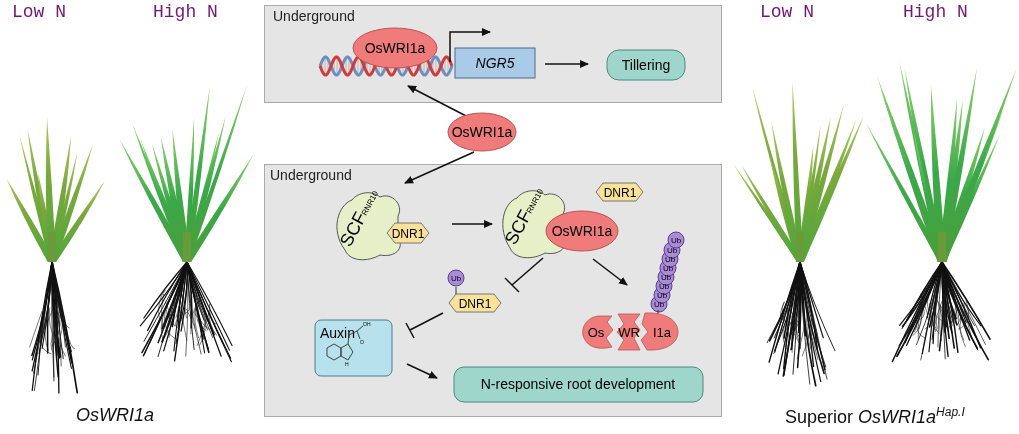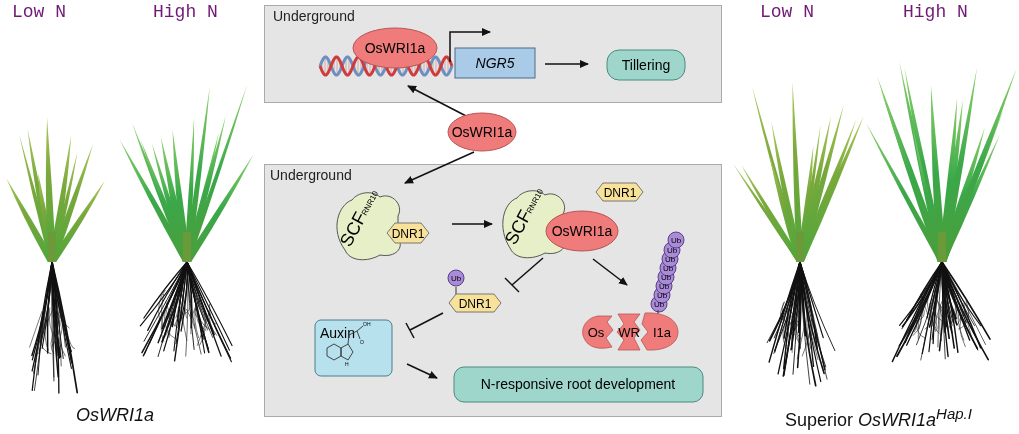--- a/index.html
+++ b/index.html
@@ -13,21 +13,21 @@
 </style>
 </head>
 <body>
 
 <div class="lbl" style="left:12px;top:2px">Low N</div>
 <div class="lbl" style="left:153px;top:2px">High N</div>
 <div class="lbl" style="left:760px;top:2px">Low N</div>
 <div class="lbl" style="left:903px;top:2px">High N</div>
 
 <div class="caption it" style="left:76px;top:405px">OsWRI1a</div>
-<div class="caption" style="left:785px;top:405px"><span>Superior </span><span class="it">OsWRI1a</span><sup class="it" style="font-size:15px">Hap.I</sup></div>
+<div class="caption" style="left:785px;top:405px"><span>Superior </span><span class="it">OsWRI1a</span><sup class="it" style="font-size:12px">Hap.I</sup></div>
 
 <div class="panel" style="left:264px;top:5px;width:456px;height:96px"></div>
 <div class="ptitle" style="left:273px;top:8px">Underground</div>
 
 <div class="panel" style="left:264px;top:164px;width:456px;height:251px"></div>
 <div class="ptitle" style="left:270px;top:167px">Underground</div>
 
 <svg width="1019" height="434" viewBox="0 0 1019 434">
   <defs>
     <marker id="ah" markerWidth="10" markerHeight="10" refX="8" refY="5" orient="auto" markerUnits="userSpaceOnUse">

